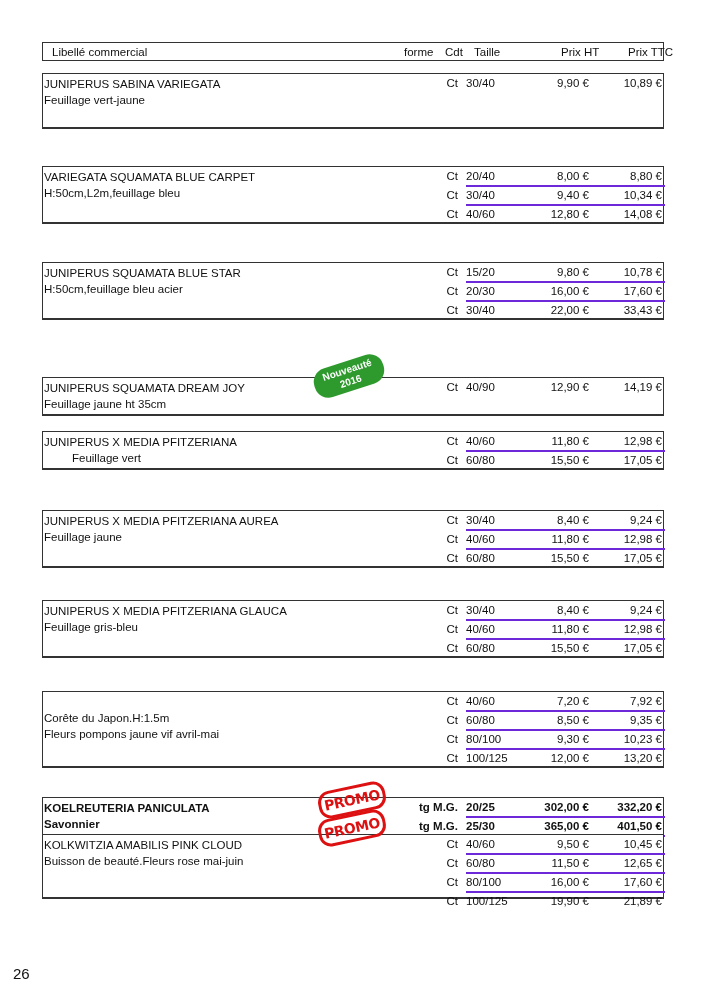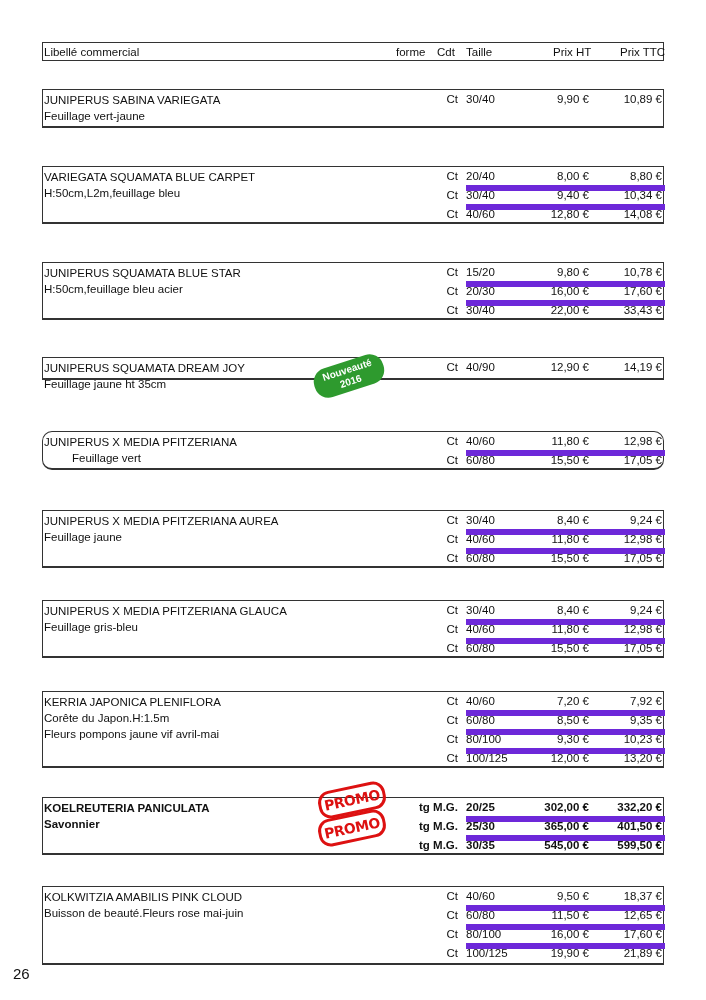--- a/index.html
+++ b/index.html
@@ -1,28 +1,28 @@
 <!DOCTYPE html>
 <html><head>
 <meta charset="utf-8">
 <style>
   html, body { margin: 0; padding: 0; background: #ffffff; }
   body { width: 706px; height: 1000px; position: relative; overflow: hidden;
          font-family: "Liberation Sans", sans-serif; color: #111; font-size: 11.5px; }
   .header { position: absolute; left: 42px; top: 42px; width: 622px; height: 19px;
             border: 1px solid #333; box-sizing: border-box; }
-  .cell { position: absolute; top: 0; line-height: 19px; white-space: nowrap; }
+  .cell { position: absolute; top: 0; line-height: 19px; white-space: nowrap; padding-left: 8px; }
   .block { position: absolute; left: 42px; width: 622px; border: 1px solid #333; border-bottom-width: 2px;
            box-sizing: border-box; background: #fff; }
   .block .name { position: absolute; left: 1px; top: 2px; line-height: 16px; }
   .block .desc { position: absolute; left: 1px; line-height: 16px; }
   .row { position: absolute; left: 0; width: 100%; height: 19px; }
   .row .cdt { position: absolute; right: 205px; width: 40px; text-align: right; line-height: 19px; }
   .row .taille { position: absolute; left: 423px; width: 199px; line-height: 18px; }
-  .row .taille.sep { border-bottom: 6px solid #6d28d9; }
+  .row .taille.sep { border-bottom: 2px solid #6d28d9; }
   .row .ht { position: absolute; right: 74px; text-align: right; line-height: 19px; }
   .row .ttc { position: absolute; right: 1px; text-align: left; line-height: 19px; }
   .badge-new { position: absolute; left: 313px; top: 361px; width: 72px; height: 30px;
                background: #2e9a2e; border-radius: 14px; transform: rotate(-18deg);
                color: #fff; font-weight: bold; font-size: 10px; text-align: center; line-height: 12px;
                padding-top: 3px; box-sizing: border-box; }
   .promo { position: absolute; width: 62px; height: 22px; border: 3px solid #d11; border-radius: 12px;
            color: #d11; font-weight: bold; font-size: 14px; text-align: center; line-height: 22px;
            transform: rotate(-12deg); box-sizing: content-box; font-family: "DejaVu Sans", sans-serif; letter-spacing: -0.5px; }
   .page-num { position: absolute; left: 13px; top: 965px; font-size: 15px; font-weight: normal; }
@@ -33,21 +33,21 @@
 <div class="header">
   <span class="cell" style="left:1px">Libellé commercial</span>
   <span class="cell" style="left:353px">forme</span>
   <span class="cell" style="left:394px">Cdt</span>
   <span class="cell" style="left:423px">Taille</span>
   <span class="cell" style="left:510px">Prix HT</span>
   <span class="cell" style="left:577px">Prix TTC</span>
 </div>
 
 <div id="blocks">
-    <div class="block" style="top: 89px; height: 39px; padding-left: 15px;">
+    <div class="block" style="top: 73px; height: 56px; padding-left: 15px;">
       <span class="name">JUNIPERUS SABINA VARIEGATA</span>
       <span class="desc" style="top: 18px;">Feuillage vert-jaune</span>
       <div class="row" style="top: 0px;">
         <span class="cdt">Ct</span>
         <span class="taille">30/40</span>
         <span class="ht">9,90 €</span>
         <span class="ttc">10,89 €</span>
       </div>
     </div>
     <div class="block" style="top: 166px; height: 58px;">
@@ -87,31 +87,31 @@
         <span class="ht">16,00 €</span>
         <span class="ttc">17,60 €</span>
       </div>
       <div class="row" style="top: 38px;">
         <span class="cdt">Ct</span>
         <span class="taille">30/40</span>
         <span class="ht">22,00 €</span>
         <span class="ttc">33,43 €</span>
       </div>
     </div>
-    <div class="block" style="top: 357px; height: 23px;">
+    <div class="block" style="top: 377px; height: 39px;">
       <span class="name">JUNIPERUS SQUAMATA DREAM JOY</span>
       <span class="desc" style="top: 18px;">Feuillage jaune ht 35cm</span>
       <div class="row" style="top: 0px;">
         <span class="cdt">Ct</span>
         <span class="taille">40/90</span>
         <span class="ht">12,90 €</span>
         <span class="ttc">14,19 €</span>
       </div>
     </div>
-    <div class="block" style="top: 431px; height: 39px; border-radius: 10px;">
+    <div class="block" style="top: 431px; height: 39px;">
       <span class="name">JUNIPERUS X MEDIA PFITZERIANA</span>
       <span class="desc" style="top: 18px; padding-left: 28px;">Feuillage vert</span>
       <div class="row" style="top: 0px;">
         <span class="cdt">Ct</span>
         <span class="taille sep">40/60</span>
         <span class="ht">11,80 €</span>
         <span class="ttc">12,98 €</span>
       </div>
       <div class="row" style="top: 19px;">
         <span class="cdt">Ct</span>
@@ -158,21 +158,20 @@
         <span class="ttc">12,98 €</span>
       </div>
       <div class="row" style="top: 38px;">
         <span class="cdt">Ct</span>
         <span class="taille">60/80</span>
         <span class="ht">15,50 €</span>
         <span class="ttc">17,05 €</span>
       </div>
     </div>
     <div class="block" style="top: 691px; height: 77px;">
-      <span class="name">KERRIA JAPONICA PLENIFLORA</span>
       <span class="desc" style="top: 18px;">Corête du Japon.H:1.5m</span>
       <span class="desc" style="top: 34px;">Fleurs pompons jaune vif avril-mai</span>
       <div class="row" style="top: 0px;">
         <span class="cdt">Ct</span>
         <span class="taille sep">40/60</span>
         <span class="ht">7,20 €</span>
         <span class="ttc">7,92 €</span>
       </div>
       <div class="row" style="top: 19px;">
         <span class="cdt">Ct</span>
@@ -208,28 +207,28 @@
         <span class="ht">365,00 €</span>
         <span class="ttc">401,50 €</span>
       </div>
       <div class="row" style="top: 38px;">
         <span class="cdt">tg M.G.</span>
         <span class="taille">30/35</span>
         <span class="ht">545,00 €</span>
         <span class="ttc">599,50 €</span>
       </div>
     </div>
-    <div class="block" style="top: 886px; height: 79px;">
+    <div class="block" style="top: 834px; height: 65px;">
       <span class="name">KOLKWITZIA AMABILIS PINK CLOUD</span>
       <span class="desc" style="top: 18px;">Buisson de beauté.Fleurs rose mai-juin</span>
       <div class="row" style="top: 0px;">
         <span class="cdt">Ct</span>
         <span class="taille sep">40/60</span>
         <span class="ht">9,50 €</span>
-        <span class="ttc">18,37 €</span>
+        <span class="ttc">10,45 €</span>
       </div>
       <div class="row" style="top: 19px;">
         <span class="cdt">Ct</span>
         <span class="taille sep">60/80</span>
         <span class="ht">11,50 €</span>
         <span class="ttc">12,65 €</span>
       </div>
       <div class="row" style="top: 38px;">
         <span class="cdt">Ct</span>
         <span class="taille sep">80/100</span>

